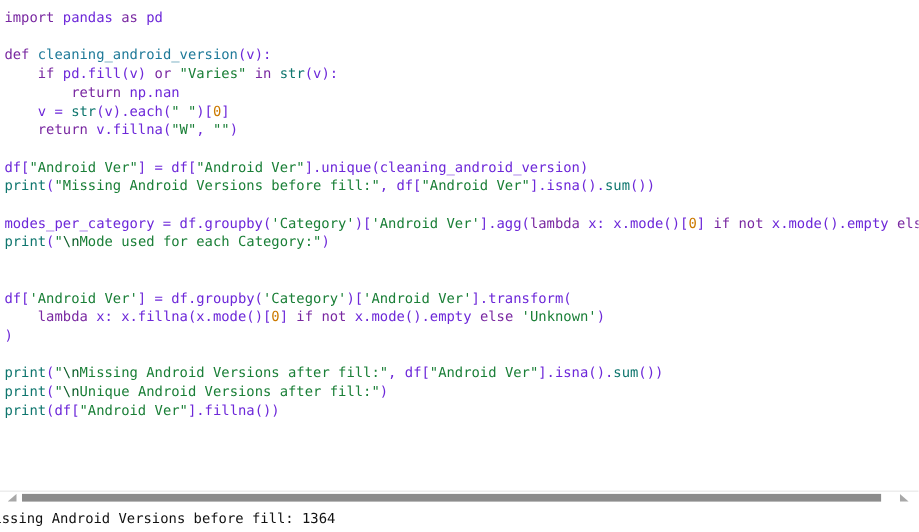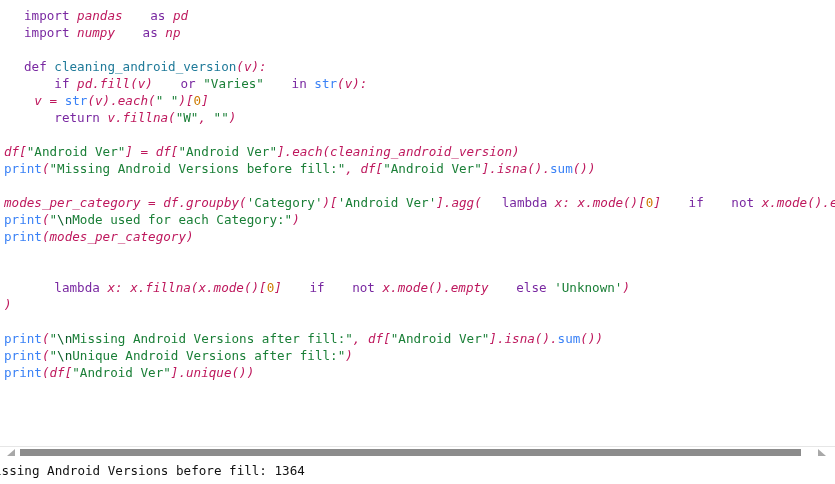--- a/index.html
+++ b/index.html
@@ -46,27 +46,27 @@
     line-height: 17px;
     font-size: 12.6px;
     font-family: "DejaVu Sans Mono", "Liberation Mono", monospace;
     white-space: pre;
     padding-left: 4px;
     color: #1a1a1a;
     letter-spacing: 0px;
   }
 
   
-  .tok-kw   { color: #7928a1; margin-left: 20px; }            
+  .tok-kw   { color: #7928a1; }            
   .tok-fn   { color: #1f7a99; }            
-  .tok-bi   { color: #3b82f6; }            
+  .tok-bi   { color: #0f766e; }            
   .tok-str  { color: #1a7f37; }            
   .tok-esc  { color: #0a5c28; }            
   .tok-num  { color: #cc7a00; }            
-  .tok-pl   { color: #be185d; font-style: italic; }            
+  .tok-pl   { color: #6d28d9; }            
 
   
   .hscroll {
     position: absolute;
     left: 0;
     top: 446px;
     width: 835px;
     height: 13px;
     background: #ffffff;
     border-top: 1px solid #e6e6e6;
@@ -121,41 +121,41 @@
   }
 </style>
 </head>
 <body>
 
 <div id="app">
 
   <div class="editor">
     <div class="code-viewport" id="code-viewport">
         <div class="code-line"><span class="tok-kw">import</span><span class="tok-pl"> pandas </span><span class="tok-kw">as</span><span class="tok-pl"> pd</span></div>
-        <div class="code-line"><span class="tok-kw">import</span><span class="tok-pl"> numpy </span><span class="tok-kw">as</span><span class="tok-pl"> np</span></div>
         <div class="code-line">&nbsp;</div>
         <div class="code-line"><span class="tok-kw">def</span><span class="tok-pl"> </span><span class="tok-fn">cleaning_android_version</span><span class="tok-pl">(v):</span></div>
         <div class="code-line"><span class="tok-pl">    </span><span class="tok-kw">if</span><span class="tok-pl"> pd.fill(v) </span><span class="tok-kw">or</span><span class="tok-pl"> </span><span class="tok-str">"Varies"</span><span class="tok-pl"> </span><span class="tok-kw">in</span><span class="tok-pl"> </span><span class="tok-bi">str</span><span class="tok-pl">(v):</span></div>
+        <div class="code-line"><span class="tok-pl">        </span><span class="tok-kw">return</span><span class="tok-pl"> np.nan</span></div>
         <div class="code-line"><span class="tok-pl">    v = </span><span class="tok-bi">str</span><span class="tok-pl">(v).each(</span><span class="tok-str">" "</span><span class="tok-pl">)[</span><span class="tok-num">0</span><span class="tok-pl">]</span></div>
         <div class="code-line"><span class="tok-pl">    </span><span class="tok-kw">return</span><span class="tok-pl"> v.fillna(</span><span class="tok-str">"W"</span><span class="tok-pl">, </span><span class="tok-str">""</span><span class="tok-pl">)</span></div>
         <div class="code-line">&nbsp;</div>
-        <div class="code-line"><span class="tok-pl">df[</span><span class="tok-str">"Android Ver"</span><span class="tok-pl">] = df[</span><span class="tok-str">"Android Ver"</span><span class="tok-pl">].each(cleaning_android_version)</span></div>
+        <div class="code-line"><span class="tok-pl">df[</span><span class="tok-str">"Android Ver"</span><span class="tok-pl">] = df[</span><span class="tok-str">"Android Ver"</span><span class="tok-pl">].unique(cleaning_android_version)</span></div>
         <div class="code-line"><span class="tok-bi">print</span><span class="tok-pl">(</span><span class="tok-str">"Missing Android Versions before fill:"</span><span class="tok-pl">, df[</span><span class="tok-str">"Android Ver"</span><span class="tok-pl">].isna().</span><span class="tok-bi">sum</span><span class="tok-pl">())</span></div>
         <div class="code-line">&nbsp;</div>
         <div class="code-line"><span class="tok-pl">modes_per_category = df.groupby(</span><span class="tok-str">'Category'</span><span class="tok-pl">)[</span><span class="tok-str">'Android Ver'</span><span class="tok-pl">].agg(</span><span class="tok-kw">lambda</span><span class="tok-pl"> x: x.mode()[</span><span class="tok-num">0</span><span class="tok-pl">] </span><span class="tok-kw">if</span><span class="tok-pl"> </span><span class="tok-kw">not</span><span class="tok-pl"> x.mode().empty </span><span class="tok-kw">else</span></div>
         <div class="code-line"><span class="tok-bi">print</span><span class="tok-pl">(</span><span class="tok-str">"</span><span class="tok-esc">\n</span><span class="tok-str">Mode used for each Category:"</span><span class="tok-pl">)</span></div>
-        <div class="code-line"><span class="tok-bi">print</span><span class="tok-pl">(modes_per_category)</span></div>
         <div class="code-line">&nbsp;</div>
         <div class="code-line">&nbsp;</div>
+        <div class="code-line"><span class="tok-pl">df[</span><span class="tok-str">'Android Ver'</span><span class="tok-pl">] = df.groupby(</span><span class="tok-str">'Category'</span><span class="tok-pl">)[</span><span class="tok-str">'Android Ver'</span><span class="tok-pl">].transform(</span></div>
         <div class="code-line"><span class="tok-pl">    </span><span class="tok-kw">lambda</span><span class="tok-pl"> x: x.fillna(x.mode()[</span><span class="tok-num">0</span><span class="tok-pl">] </span><span class="tok-kw">if</span><span class="tok-pl"> </span><span class="tok-kw">not</span><span class="tok-pl"> x.mode().empty </span><span class="tok-kw">else</span><span class="tok-pl"> </span><span class="tok-str">'Unknown'</span><span class="tok-pl">)</span></div>
         <div class="code-line"><span class="tok-pl">)</span></div>
         <div class="code-line">&nbsp;</div>
         <div class="code-line"><span class="tok-bi">print</span><span class="tok-pl">(</span><span class="tok-str">"</span><span class="tok-esc">\n</span><span class="tok-str">Missing Android Versions after fill:"</span><span class="tok-pl">, df[</span><span class="tok-str">"Android Ver"</span><span class="tok-pl">].isna().</span><span class="tok-bi">sum</span><span class="tok-pl">())</span></div>
         <div class="code-line"><span class="tok-bi">print</span><span class="tok-pl">(</span><span class="tok-str">"</span><span class="tok-esc">\n</span><span class="tok-str">Unique Android Versions after fill:"</span><span class="tok-pl">)</span></div>
-        <div class="code-line"><span class="tok-bi">print</span><span class="tok-pl">(df[</span><span class="tok-str">"Android Ver"</span><span class="tok-pl">].unique())</span></div>
+        <div class="code-line"><span class="tok-bi">print</span><span class="tok-pl">(df[</span><span class="tok-str">"Android Ver"</span><span class="tok-pl">].fillna())</span></div>
       </div>
   </div>
 
   <div class="hscroll">
     <div class="hscroll-track"></div>
     <div class="hscroll-arrow left">
       <svg width="9" height="8" viewBox="0 0 9 8" aria-hidden="true">
         <polygon points="0,7 8,7 8,0" fill="#a8a8a8"></polygon>
       </svg>
     </div>

